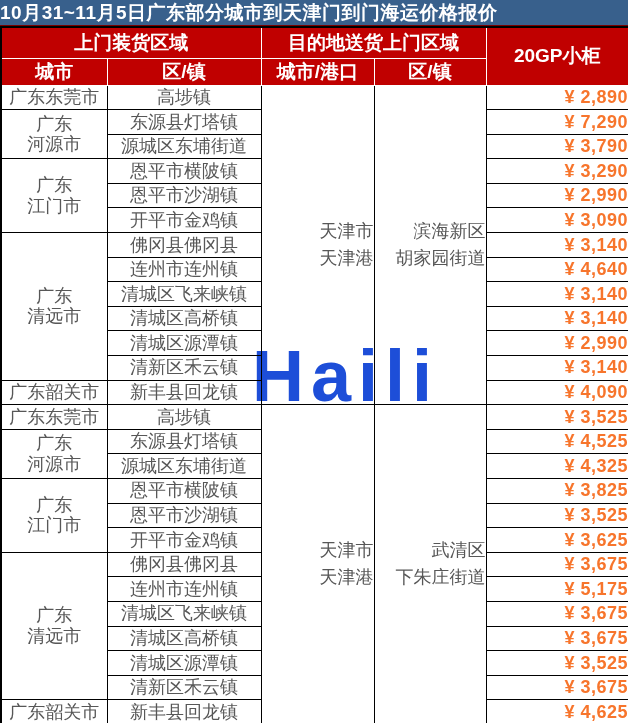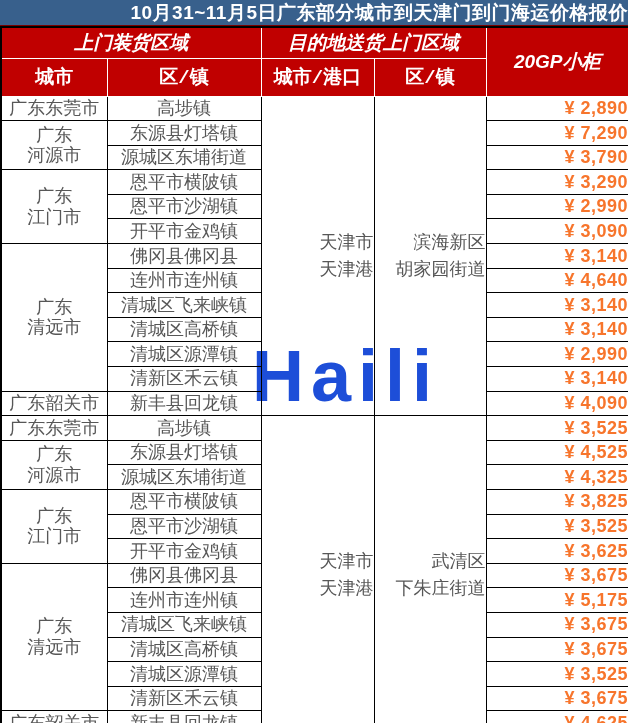--- a/index.html
+++ b/index.html
@@ -13,21 +13,21 @@
     height: 723px;
     background: #ffffff;
     overflow: hidden;
   }
   .title-bar {
     height: 26px;
     background: #38608c;
     color: #ffffff;
     font-size: 19px;
     font-weight: 700;
-    text-align: right;
+    text-align: left;
     line-height: 26px;
     letter-spacing: 0.5px;
     border-bottom: 1px solid #7a0000;
   }
   .watermark {
     position: absolute;
     left: 252px;
     top: 340px;
     z-index: 0;
     font-size: 72px;
@@ -46,22 +46,22 @@
     border: 2px solid #000000;
   }
   th {
     background: #c00000;
     color: #ffffff;
     font-weight: 700;
     border: 1px solid #ffffff;
     text-align: center;
     vertical-align: middle;
   }
-  thead tr.group-row { height: 31px; font-style: italic; }
-  thead tr.sub-row { height: 38px; font-family: Liberation Mono, monospace; }
+  thead tr.group-row { height: 31px; }
+  thead tr.sub-row { height: 27px; }
   thead th.group-h { font-size: 19px; }
   thead th.sub-h { font-size: 19px; }
   thead th.container-h { font-size: 19px; }
   thead th { border-top-color: #c00000; }
   thead tr.group-row th { border-top: none; }
   tbody td {
     border: 1px solid #000000;
     height: 24.6px;
     color: #575757;
     font-size: 18px;

